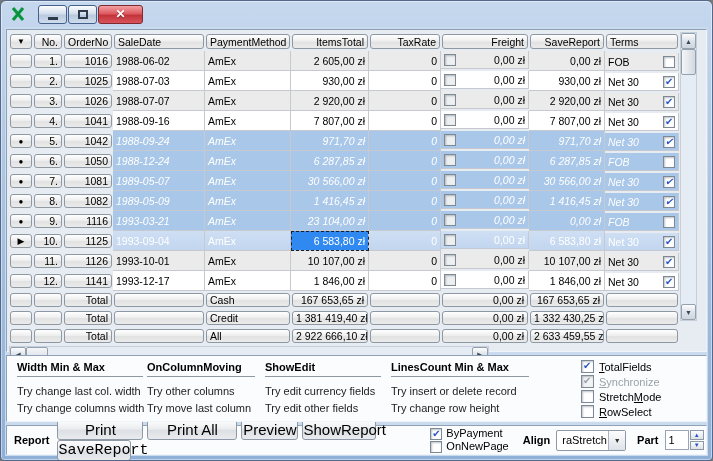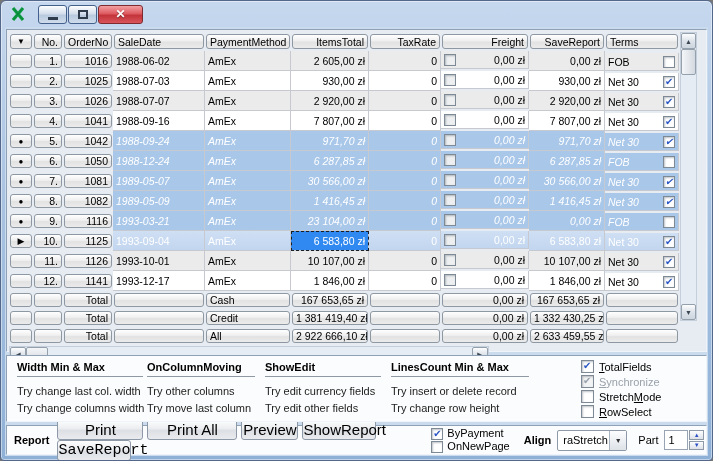--- a/index.html
+++ b/index.html
@@ -115,21 +115,21 @@
     font-size: 15px; font-family: "Liberation Sans", sans-serif;
     margin-right: 4px; cursor: default;
   }
   .rb-checks { margin-left: 10px; line-height: 13px; }
   .rb-checks .opt { height: 13px; gap: 4px; }
   .rb-checks .opt .cb { width: 12px; height: 12px; }
   .align-lbl { font-weight: bold; margin: 0 6px 0 14px; }
   .combo { width: 77px; height: 21px; border: 1px solid #8d99a7; border-radius: 2px; background: #fff; display: flex; align-items: center; }
   .combo .val { flex: 1; padding-left: 5px; }
   .combo .drop { width: 17px; height: 19px; border-left: 1px solid #aab4c0; background: linear-gradient(180deg,#fdfdfe,#dde2e8); display:flex; align-items:center; justify-content:center; font-size:7px; color:#333; }
-  .part-lbl { font-weight: normal; margin: 0 6px 0 11px; }
+  .part-lbl { font-weight: bold; margin: 0 6px 0 11px; }
   .spin-edit { width: 24px; height: 20px; border: 1px solid #98a4b2; background: #fff; font-size: 11px; padding: 0 3px; font-family: "Liberation Sans", sans-serif; }
   .spin-btns { width: 16px; height: 20px; display: flex; flex-direction: column; margin-left: 1px; }
   .spin-btns .sb { flex: 1; border: 1px solid #8d99a7; background: linear-gradient(180deg,#fdfdfe,#dde2e8); display:flex; align-items:center; justify-content:center; font-size:6px; color:#2b50c8; }
   .spin-btns .sb + .sb { margin-top: 1px; }
 </style>
 </head>
 <body>
 
 <div class="window">
   <div class="titlebar">

